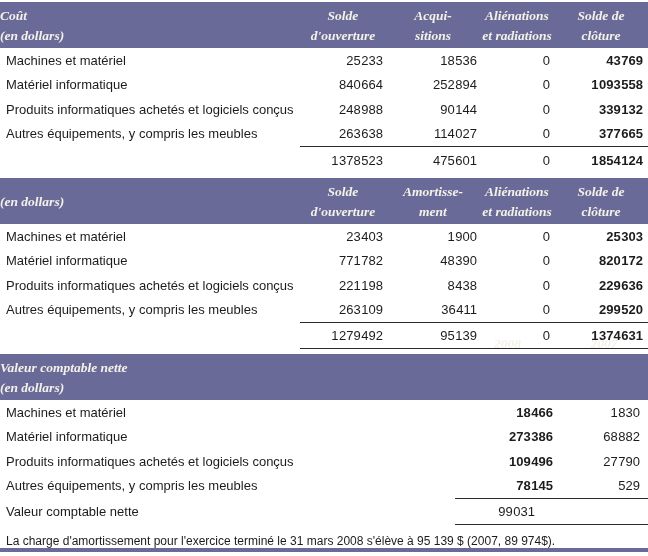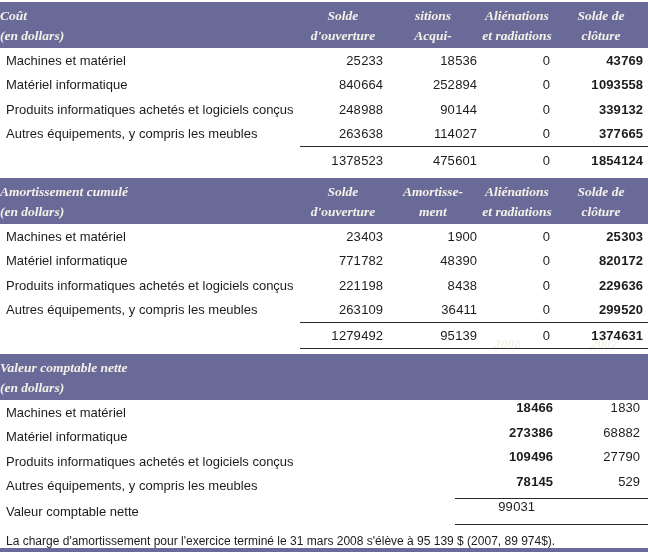--- a/index.html
+++ b/index.html
@@ -26,21 +26,21 @@
 
   
   .w1{width:86px;} .w2{width:94px;} .w3{width:74px;} .w4{width:94px;}
   .v1{width:105px;} .v2{width:88px;}
 
   
   .row { display:flex; height:24.5px; align-items:center; }
   .label  { width:300px; padding-left:6px; box-sizing:border-box; white-space:nowrap; }
   .label3 { width:455px; padding-left:6px; box-sizing:border-box; white-space:nowrap; }
   .nums  { width:348px; display:flex; align-self:stretch; align-items:center; }
-  .nums3 { width:193px; display:flex; align-self:stretch; }
+  .nums3 { width:193px; display:flex; align-self:stretch; align-items:center; }
   .num { text-align:right; box-sizing:border-box; word-spacing:-3px; white-space:nowrap; }
   .num.w1{padding-right:3px;} .num.w2{padding-right:3px;} .num.w3{padding-right:4px;} .num.w4{padding-right:5px;}
   .num.v1{padding-right:7px;} .num.v2{padding-right:8px;}
   .bold { font-weight:bold; }
 
   
   .total { height:27px; }
   .rule-top    { border-top:1.5px solid #2a2a2a; }
   .rule-bottom { border-bottom:1.5px solid #2a2a2a; }
 
@@ -59,22 +59,22 @@
     <div class="h-label">
       <div>Coût</div>
       <div>(en dollars)</div>
     </div>
     <div class="h-nums">
       <div class="h-col w1">
         <div>Solde</div>
         <div>d'ouverture</div>
       </div>
       <div class="h-col w2">
+        <div>Acqui-</div>
         <div>sitions</div>
-        <div>Acqui-</div>
       </div>
       <div class="h-col w3">
         <div>Aliénations</div>
         <div>et radiations</div>
       </div>
       <div class="h-col w4">
         <div>Solde de</div>
         <div>clôture</div>
       </div>
     </div>
@@ -123,21 +123,20 @@
       <div class="num w2">475 601</div>
       <div class="num w3">0</div>
       <div class="num w4 bold">1 854 124</div>
     </div>
   </div>
 
   <div class="sec-gap"></div>
 
   <div class="sec-header">
     <div class="h-label">
-      <div>Amortissement cumulé</div>
       <div>(en dollars)</div>
     </div>
     <div class="h-nums">
       <div class="h-col w1">
         <div>Solde</div>
         <div>d'ouverture</div>
       </div>
       <div class="h-col w2">
         <div>Amortisse-</div>
         <div>ment</div>

